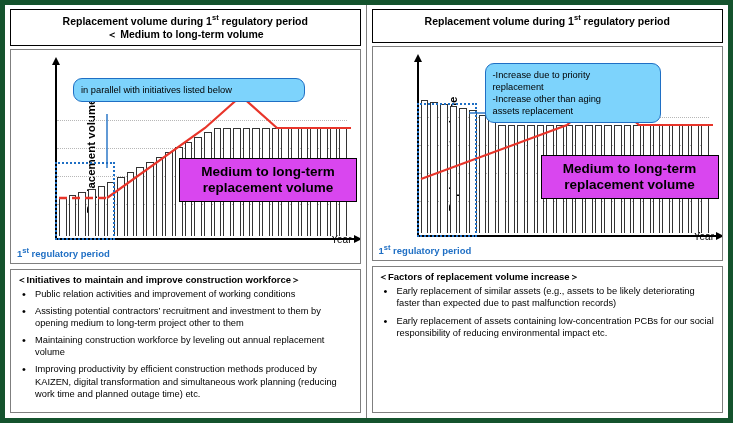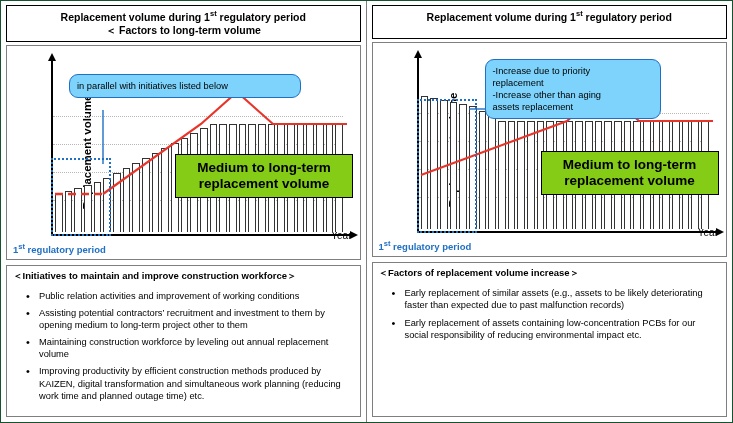--- a/index.html
+++ b/index.html
@@ -7,21 +7,21 @@
   body {
     width: 733px; height: 423px;
     font-family: "Liberation Sans", sans-serif;
     background: #ffffff;
     color: #000000;
     overflow: hidden;
   }
   .page {
     position: relative;
     width: 733px; height: 423px;
-    border: 1px solid #14532d;
+    border: 5px solid #14532d;
     display: flex;
   }
   .panel {
     position: relative;
     width: 366px;
     height: 100%;
     display: flex;
     flex-direction: column;
   }
   .panel.left { border-right: 1px solid #7f7f7f; }
@@ -130,21 +130,21 @@
   .period-label {
     position: absolute;
     bottom: 4px; left: 6px;
     font-size: 9.5px;
     font-weight: bold;
     color: #1f6fc4;
   }
   .medium-label {
     position: absolute;
     border: 1px solid #000;
-    background: #84cc16;
+    background: #d946ef;
     text-align: center;
     font-size: 13.5px;
     font-weight: bold;
     line-height: 1.2;
     padding: 5px 6px;
   }
   .callout {
     position: absolute;
     border: 1.6px solid #1f6fc4;
     border-radius: 9px;
@@ -165,21 +165,21 @@
     font-size: 9.3px;
     line-height: 1.3;
     overflow: hidden;
   }
   .notes-title {
     font-weight: bold;
     font-size: 9.5px;
     margin-bottom: 2px;
   }
   ul.bullets {
-    margin: 8px; padding: 0 0 0 16px;
+    margin: 0; padding: 0 0 0 16px;
     list-style: none;
   }
   ul.bullets li {
     position: relative;
     margin-bottom: 5px;
     padding-left: 2px;
   }
   ul.bullets li:before {
     content: "\2022";
     position: absolute;
@@ -189,21 +189,21 @@
 </style>
 </head>
 <body>
 
 <div class="page">
 
   <div class="panel left">
 
     <div class="panel-header">
       <span>Replacement volume during 1</span><sup>st</sup><span> regulatory period</span>
-      <span class="l2">＜ Factors to long-term volume</span>
+      <span class="l2">＜ Medium to long-term volume</span>
     </div>
 
     <div class="chart-box">
       <div class="y-axis-label">Replacement volume</div>
       <div class="axis-v"></div>
       <div class="axis-h"></div>
       <div class="x-axis-label">Year</div>
 
       <div class="gridline" style="top:70px;"></div>
       <div class="gridline" style="top:98px;"></div>

